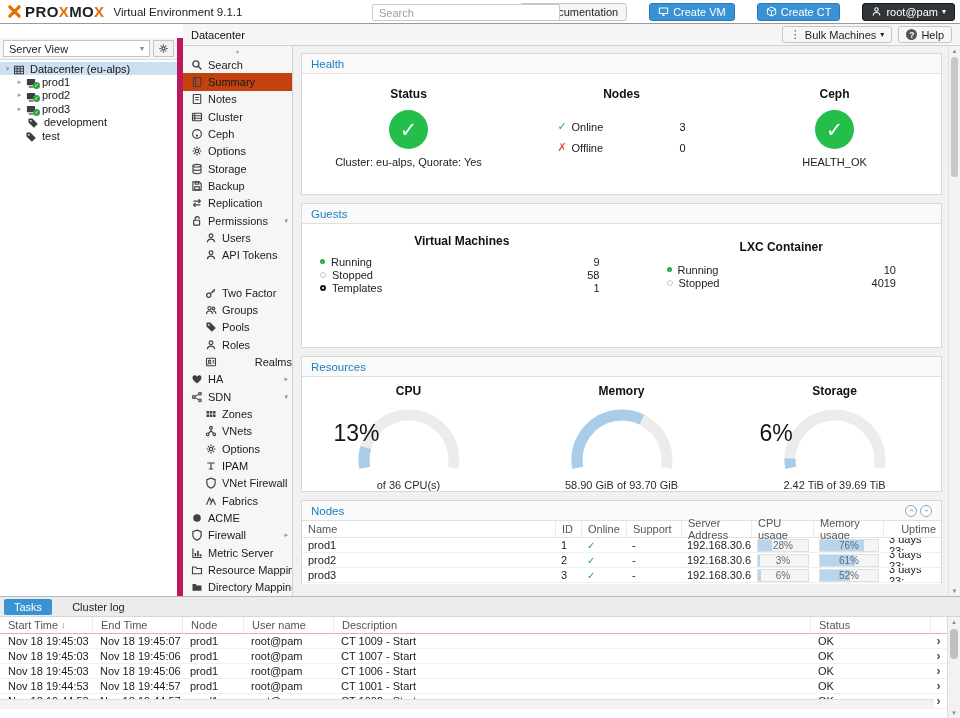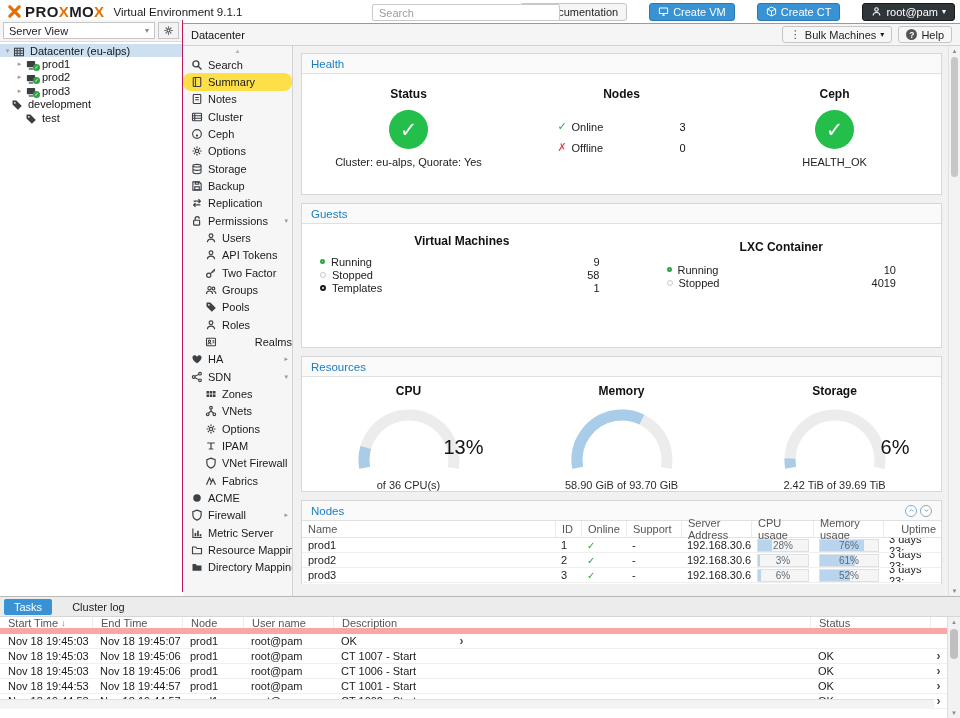--- a/index.html
+++ b/index.html
@@ -34,22 +34,22 @@
   .crumbbar { position:absolute; left:183px; top:24px; width:777px; height:22px; background:#f5f5f5;
               border-bottom:1px solid #d2d2d2; display:flex; align-items:center; padding:0 8px; }
   .crumb-title { font-size:11px; color:#111; }
   .crumb-actions { margin-left:auto; display:flex; gap:6px; }
   .btn.sm { height:17px; padding:0 7px; background:#f7f7f7; }
   .kebab { font-size:11px; color:#444; line-height:1; }
   .qmark { width:11px; height:11px; border-radius:50%; background:#555; color:#fff; font-size:8.5px; font-weight:bold;
            display:inline-flex; align-items:center; justify-content:center; }
 
   
-  .lsidebar { position:absolute; left:0; top:20px; width:183px; height:572px; background:#fff;
-              border-right:1px solid #be185d; }
+  .lsidebar { position:absolute; left:0; top:38px; width:183px; height:572px; background:#fff;
+              border-right:6px solid #be185d; }
   .viewrow { height:22px; background:#f5f5f5; border-bottom:1px solid #dadada; display:flex; gap:3px;
              align-items:center; padding:2px 3px; }
   .select { flex:1; height:17px; border:1px solid #c5c5c5; background:#fff; display:flex; align-items:center;
             justify-content:space-between; padding:0 5px; font-size:11px; color:#222; cursor:pointer; }
   .select .caret { color:#888; }
   .gearbtn { width:21px; height:17px; border:1px solid #c5c5c5; background:#f3f3f3; display:flex;
              align-items:center; justify-content:center; cursor:pointer; color:#444; }
   .tree { padding-top:2px; }
   .trow { height:13.4px; display:flex; align-items:center; font-size:11px; color:#151515; cursor:pointer; }
   .trow.sel { background:#cde0f2; }
@@ -58,21 +58,21 @@
   .ticon svg { width:12px; height:12px; }
   .ticon .okb { position:absolute; right:-2px; bottom:-1px; width:7px; height:7px; border-radius:50%;
                 background:#2fa342; color:#fff; font-size:5px; line-height:7px; text-align:center; font-weight:bold; }
 
   
   .navpanel { position:absolute; left:183px; top:46px; width:110px; height:550px; background:#f6f6f6;
               border-right:1px solid #d2d2d2; overflow:hidden; }
   .nav-hint { height:10px; text-align:center; color:#b0b0b0; font-size:7px; line-height:10px; }
   .nitem { height:17.34px; display:flex; align-items:center; gap:5px; font-size:11px; color:#1a1a1a;
            position:relative; cursor:pointer; white-space:nowrap; }
-  .nitem.sel { background:#fde047;border-radius:8px; }
+  .nitem.sel { background:#c2410c; }
   .nitem .icon { color:#3c4146; }
   .nitem .xp { position:absolute; right:4px; color:#979797; font-size:7px; }
 
   
   .content { position:absolute; left:293px; top:46px; width:667px; height:550px; background:#f1f1f1; }
   .panel { position:absolute; left:8px; width:641px; background:#fff; border:1px solid #d7d7d7; }
   .phead { height:20px; background:#fafafa; border-bottom:1px solid #e0e0e0; display:flex; align-items:center;
            padding:0 9px; font-size:11.5px; color:#1b7ec2; }
   .phead .ptools { margin-left:auto; display:flex; gap:3px; }
   .cbtn { width:12px; height:12px; border-radius:50%; border:1px solid #88aac6; color:#6f99bd; display:flex;
@@ -107,21 +107,21 @@
   .st-stop { width:6px; height:6px; border:1.5px solid #c9c9c9; background:#fff; }
   .st-tpl { width:6px; height:6px; border:2px solid #1a1a1a; background:#fff; }
   .grow .gval { margin-left:auto; }
 
   
   .rbody { display:flex; height:115px; }
   .rcol { width:213.6px; display:flex; flex-direction:column; align-items:center; padding-top:7px; }
   .rhead { font-weight:bold; font-size:12px; color:#111; }
   .gauge { position:relative; width:150px; height:76px; margin-top:2px; }
   .gauge svg { width:150px; height:76px; }
-  .gpct { position:absolute; left:0; right:0; top:36px; text-align:right; font-size:20px; color:#141414; }
+  .gpct { position:absolute; left:0; right:0; top:20px; text-align:left; font-size:23px; color:#141414; }
   .gcap { font-size:11px; color:#2c2c2c; margin-top:3px; }
 
   
   .ntable .hd, .ntable .tr { display:flex; align-items:stretch; }
   .ntable .hd { height:17px; border-bottom:1px solid #e3e3e3; color:#555; }
   .ntable .hd > div { display:flex; align-items:center; padding-left:6px; border-left:1px solid #ebebeb; }
   .ntable .hd > div:first-child { border-left:none; }
   .ntable .tr { height:15px; border-bottom:1px solid #efefef; color:#1c1c1c; }
   .ntable .tr > div { display:flex; align-items:center; padding-left:6px; overflow:hidden; }
   .nc0{width:253px;} .nc1{width:26px;} .nc2{width:45px;} .nc3{width:55px;}
@@ -140,21 +140,21 @@
 
   
   .bottom { position:absolute; left:0; top:596px; width:960px; height:122px; background:#fff; border-top:1px solid #b9b9b9; }
   .tabbar { height:20px; background:#ececec; border-bottom:1px solid #d6d6d6; display:flex; align-items:center;
             padding-left:4px; gap:10px; }
   .tab { height:16px; display:flex; align-items:center; padding:0 10px; font-size:11px; color:#222;
          border-radius:2px; cursor:pointer; }
   .tab.active { background:#3892d4; color:#fff; }
   .ttable { position:absolute; left:0; top:20px; right:13px; }
   .ttable .hd, .ttable .tr { display:flex; }
-  .ttable .hd { height:17px; border-bottom:6px solid #fca5a5; color:#555; }
+  .ttable .hd { height:17px; border-bottom:1px solid #fca5a5; color:#555; }
   .ttable .hd > div { display:flex; align-items:center; padding-left:8px; border-left:1px solid #ececec; }
   .ttable .hd > div:first-child { border-left:none; }
   .ttable .tr { height:15px; border-bottom:1px solid #f0f0f0; color:#1b1b1b; }
   .ttable .tr > div { display:flex; align-items:center; padding-left:8px; overflow:hidden; white-space:nowrap; }
   .tc0{width:92px;} .tc1{width:90px;} .tc2{width:61px;} .tc3{width:90px;} .tc4{width:477px;}
   .tc5{width:120px;} .tc6{width:17px; padding-left:0 !important; justify-content:center;}
   .sortar { font-size:9px; color:#777; margin-left:3px; }
   .rowchev { font-size:12px; font-weight:bold; color:#4b4b4b; }
   .tscroll { position:absolute; right:0; top:20px; bottom:0; width:13px; background:#f2f2f2; border-left:1px solid #ddd; }
   .tthumb { position:absolute; left:2px; top:12px; width:8px; height:30px; background:#bfbfbf; border-radius:4px; }
@@ -455,21 +455,21 @@
         <span class="texp">▸</span>
         <span class="ticon">
           <svg class="icon">
             <use href="#i-node"></use>
           </svg>
           <span class="okb">✓</span>
         </span>
         <span>prod3</span>
       </div>
 
-      <div class="trow" style="padding-left: 0;">
+      <div class="trow" style="padding-left: 16px;">
         <span class="texp"></span>
         <span class="ticon">
           <svg class="icon">
             <use href="#i-tag"></use>
           </svg>
           
         </span>
         <span>development</span>
       </div>
 
@@ -579,21 +579,21 @@
     </div>
 
     <div class="nitem" style="padding-left: 22px;">
       <svg class="icon">
         <use href="#i-user"></use>
       </svg>
       <span>API Tokens</span>
       <span class="xp"></span>
     </div>
 
-    <div class="nitem" style="padding-left: 22px;">
+    <div class="nitem" style="padding-left: 22px; margin-top: 20px;">
       <svg class="icon">
         <use href="#i-key"></use>
       </svg>
       <span>Two Factor</span>
       <span class="xp"></span>
     </div>
 
     <div class="nitem" style="padding-left: 22px;">
       <svg class="icon">
         <use href="#i-users"></use>
@@ -990,20 +990,21 @@
       <div class="tc4">Description</div>
       <div class="tc5">Status</div>
       <div class="tc6"></div>
     </div>
 
       <div class="tr">
         <div class="tc0">Nov 18 19:45:03</div>
         <div class="tc1">Nov 18 19:45:07</div>
         <div class="tc2">prod1</div>
         <div class="tc3">root@pam</div>
+        <div class="tc4">CT 1009 - Start</div>
         <div class="tc5">OK</div>
         <div class="tc6">
           <span class="rowchev">›</span>
         </div>
       </div>
 
       <div class="tr">
         <div class="tc0">Nov 18 19:45:03</div>
         <div class="tc1">Nov 18 19:45:06</div>
         <div class="tc2">prod1</div>

